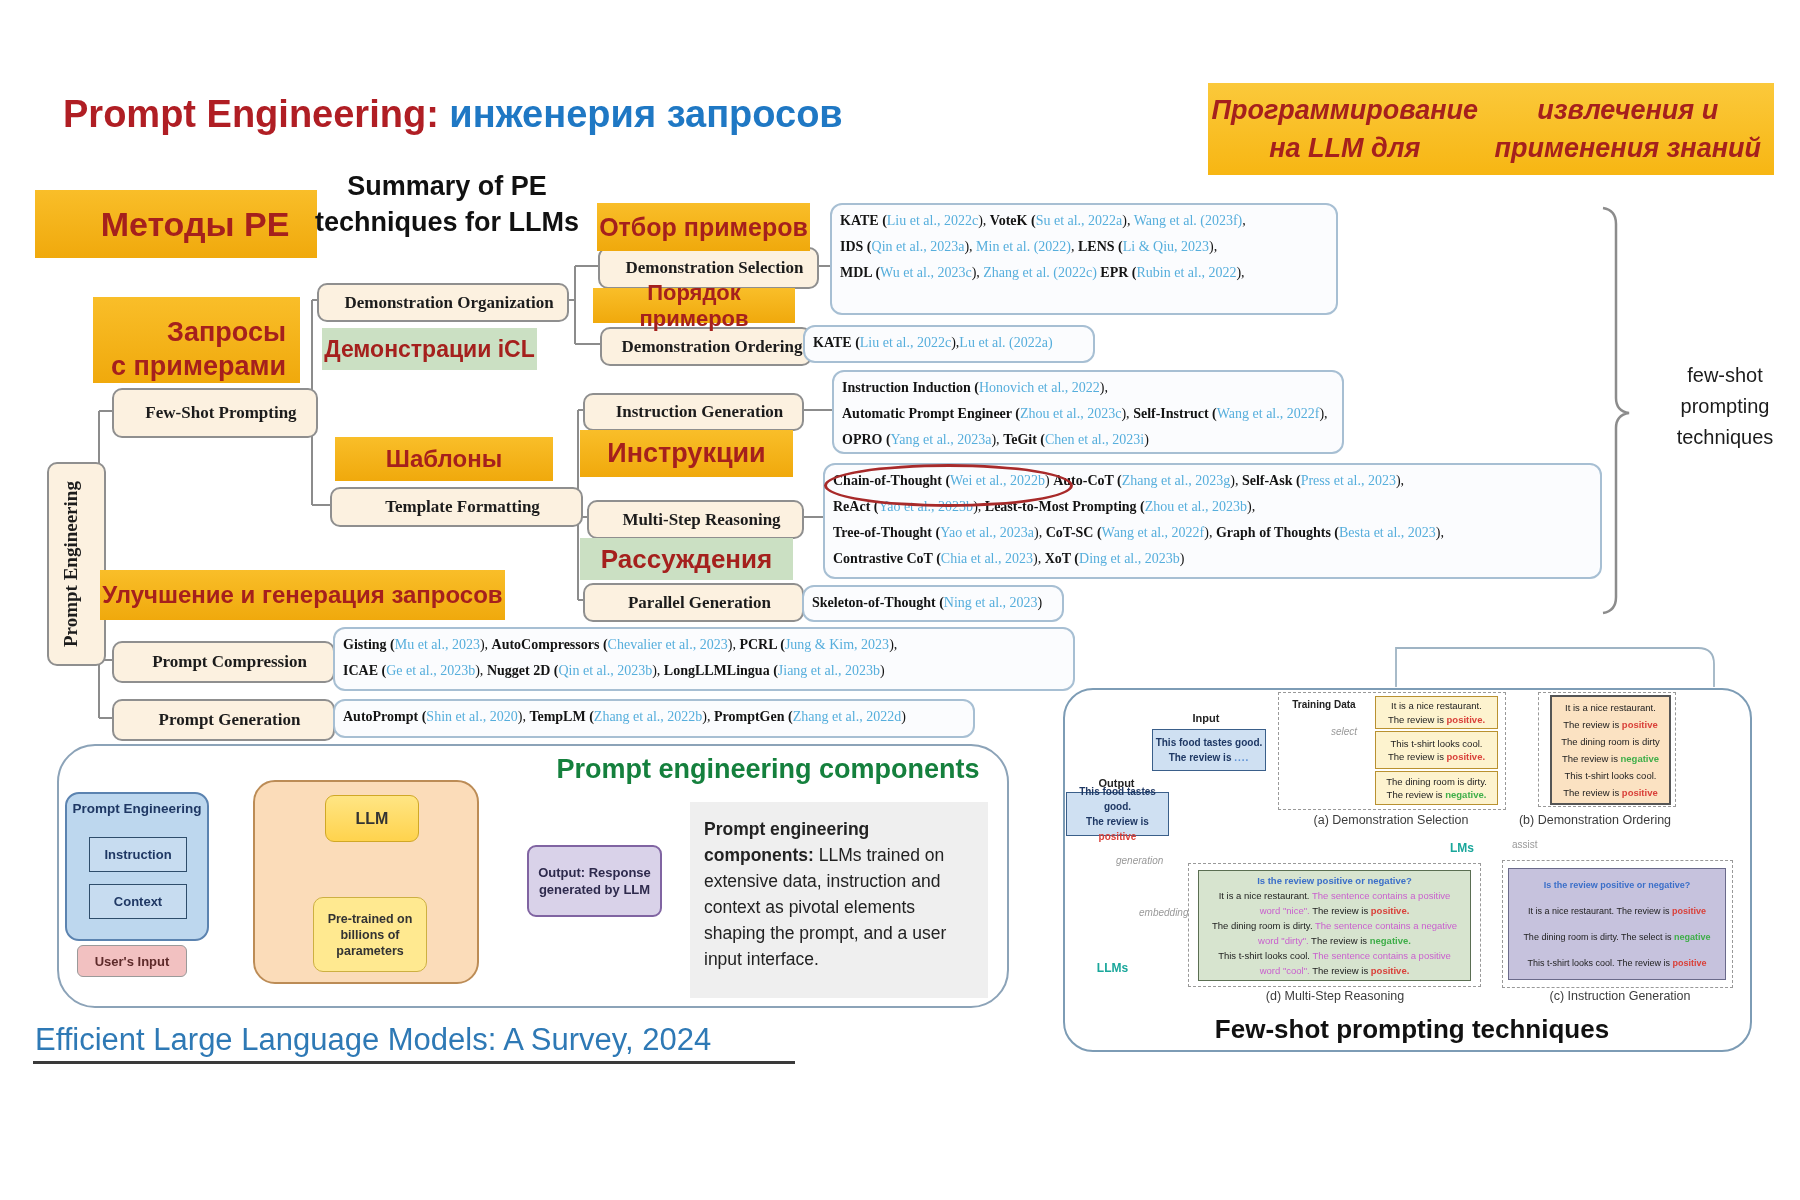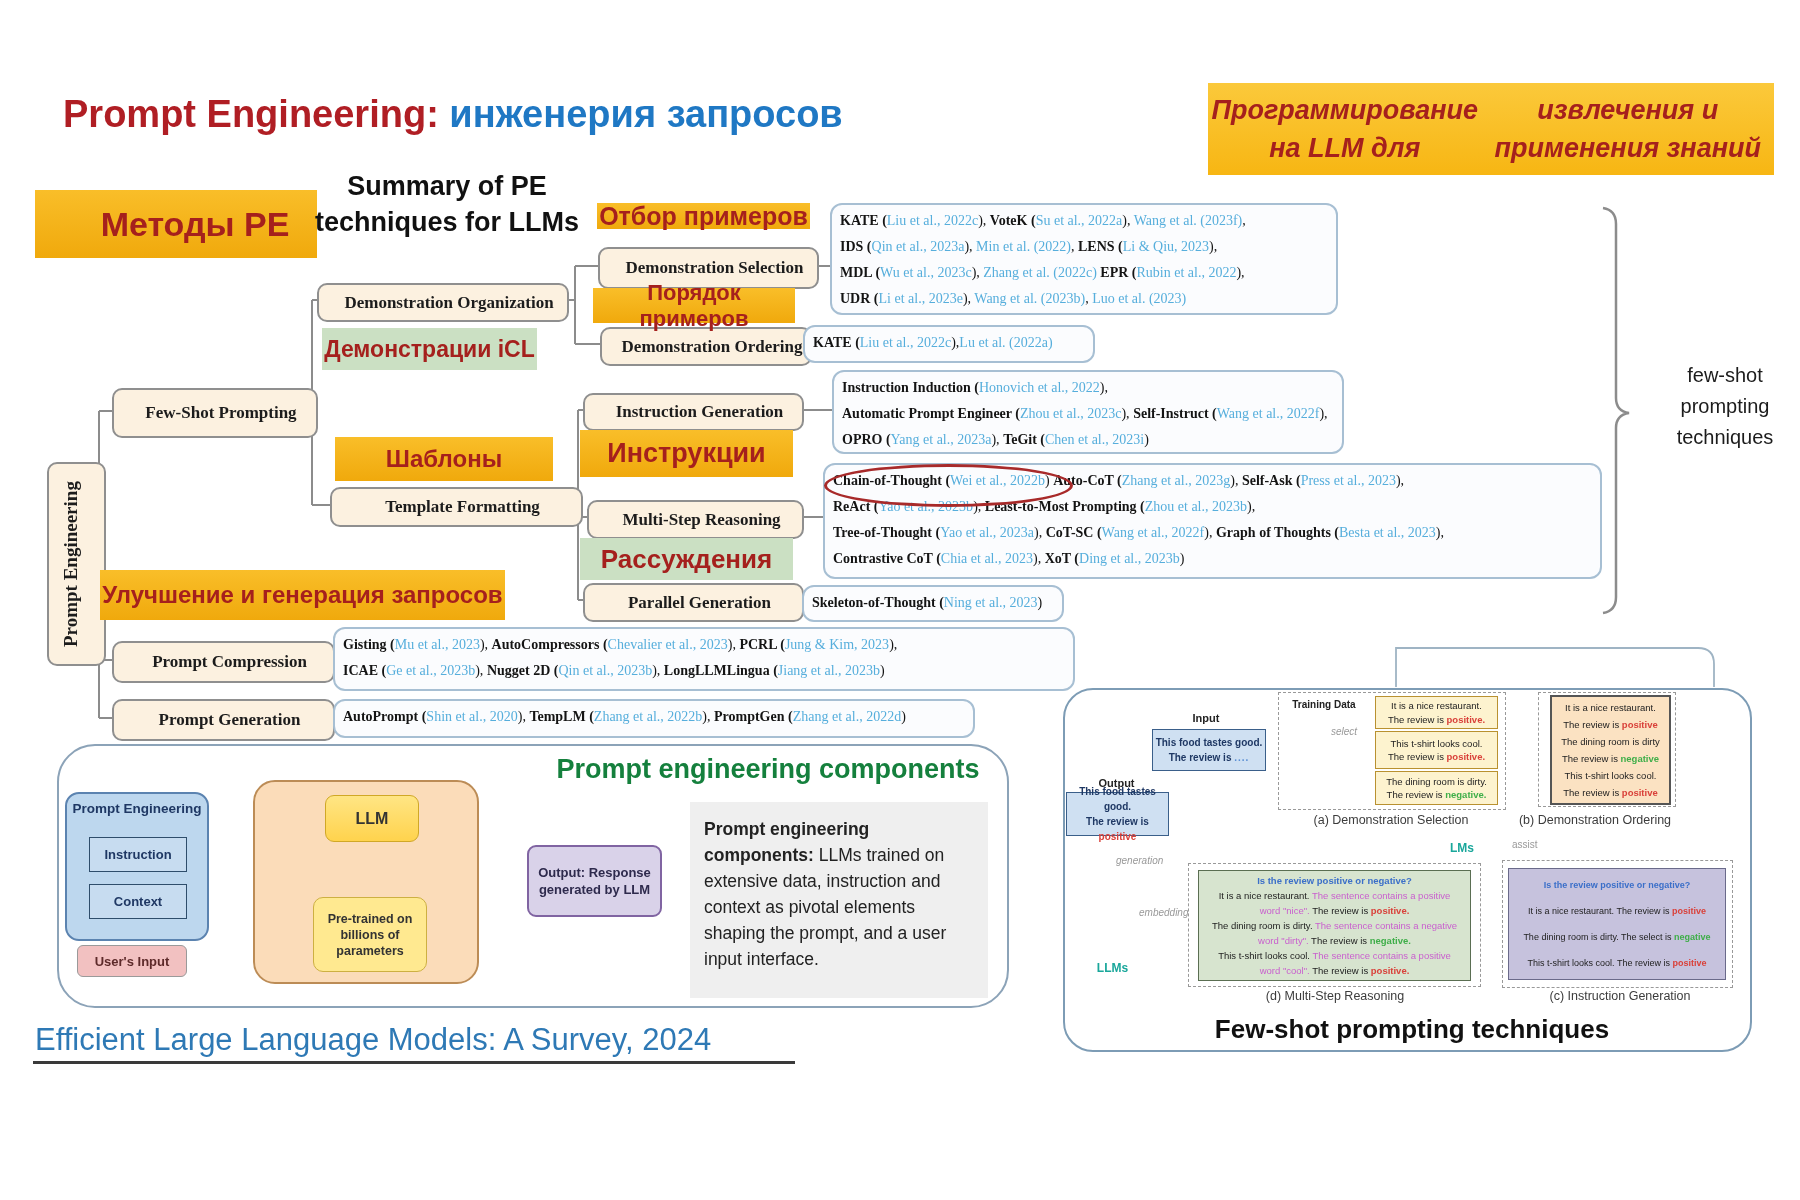--- a/index.html
+++ b/index.html
@@ -203,33 +203,36 @@
   <div class="tnode" style="left:317px;top:283px;width:236px;height:35px;">Demonstration Organization</div>
   <div class="tnode" style="left:598px;top:247px;width:205px;height:38px;">Demonstration Selection</div>
   <div class="tnode" style="left:600px;top:327px;width:196px;height:35px;">Demonstration Ordering</div>
   <div class="tnode" style="left:330px;top:487px;width:237px;height:36px;">Template Formatting</div>
   <div class="tnode" style="left:583px;top:393px;width:205px;height:34px;">Instruction Generation</div>
   <div class="tnode" style="left:587px;top:500px;width:201px;height:35px;">Multi-Step Reasoning</div>
   <div class="tnode" style="left:583px;top:583px;width:205px;height:35px;">Parallel Generation</div>
   <div class="tnode" style="left:112px;top:641px;width:207px;height:38px;">Prompt Compression</div>
   <div class="tnode" style="left:112px;top:699px;width:207px;height:38px;">Prompt Generation</div>
 
-  <div class="ylab" style="left:597px;top:203px;width:213px;height:26px;font-size:25px;">Отбор примеров</div>
+  <div class="ylab" style="left:93px;top:297px;width:207px;height:86px;font-size:27px;line-height:34px;justify-content:flex-end;padding-right:14px;box-sizing:border-box;text-align:right;flex-direction:column;align-items:flex-end;">
+    <div>Запросы</div>
+    <div>с примерами</div>
+  </div>
+  <div class="ylab" style="left:597px;top:203px;width:213px;height:48px;font-size:25px;">Отбор примеров</div>
   <div class="ylab" style="left:593px;top:288px;width:202px;height:35px;font-size:22px;">Порядок примеров</div>
   <div class="glab" style="left:322px;top:328px;width:215px;height:42px;font-size:23px;">Демонстрации iCL</div>
   <div class="ylab" style="left:335px;top:437px;width:218px;height:44px;font-size:24px;">Шаблоны</div>
   <div class="ylab" style="left:580px;top:430px;width:213px;height:47px;font-size:27px;">Инструкции</div>
   <div class="glab" style="left:580px;top:538px;width:213px;height:42px;font-size:26px;">Рассуждения</div>
   <div class="ylab" style="left:100px;top:570px;width:405px;height:50px;font-size:24px;">Улучшение и генерация запросов</div>
 
   <div class="cite" style="left:830px;top:203px;width:508px;height:112px;box-sizing:border-box;">
     <div><span class="s-b">KATE (</span><span class="s-c">Liu et al., 2022c</span><span>), </span><span class="s-b">VoteK (</span><span class="s-c">Su et al., 2022a</span><span>), </span><span class="s-c">Wang et al. (2023f)</span><span>,</span></div>
     <div><span class="s-b">IDS (</span><span class="s-c">Qin et al., 2023a</span><span>), </span><span class="s-c">Min et al. (2022)</span><span>, </span><span class="s-b">LENS (</span><span class="s-c">Li &amp; Qiu, 2023</span><span>),</span></div>
     <div><span class="s-b">MDL (</span><span class="s-c">Wu et al., 2023c</span><span>), </span><span class="s-c">Zhang et al. (2022c)</span><span> </span><span class="s-b">EPR (</span><span class="s-c">Rubin et al., 2022</span><span>),</span></div>
-    <div><span class="s-b">UDR (</span><span class="s-c">Li et al., 2023e</span><span>), </span><span class="s-c">Wang et al. (2023b)</span><span>, </span><span class="s-c">Luo et al. (2023)</span></div>
   </div>
   <div class="cite" style="left:803px;top:325px;width:292px;height:38px;box-sizing:border-box;">
     <div><span class="s-b">KATE (</span><span class="s-c">Liu et al., 2022c</span><span>),</span><span class="s-c">Lu et al. (2022a)</span></div>
   </div>
   <div class="cite" style="left:832px;top:370px;width:512px;height:84px;box-sizing:border-box;">
     <div><span class="s-b">Instruction Induction (</span><span class="s-c">Honovich et al., 2022</span><span>),</span></div>
     <div><span class="s-b">Automatic Prompt Engineer (</span><span class="s-c">Zhou et al., 2023c</span><span>), </span><span class="s-b">Self-Instruct (</span><span class="s-c">Wang et al., 2022f</span><span>),</span></div>
     <div><span class="s-b">OPRO (</span><span class="s-c">Yang et al., 2023a</span><span>), </span><span class="s-b">TeGit (</span><span class="s-c">Chen et al., 2023i</span><span>)</span></div>
   </div>
   <div class="cite" style="left:823px;top:463px;width:779px;height:116px;box-sizing:border-box;">

